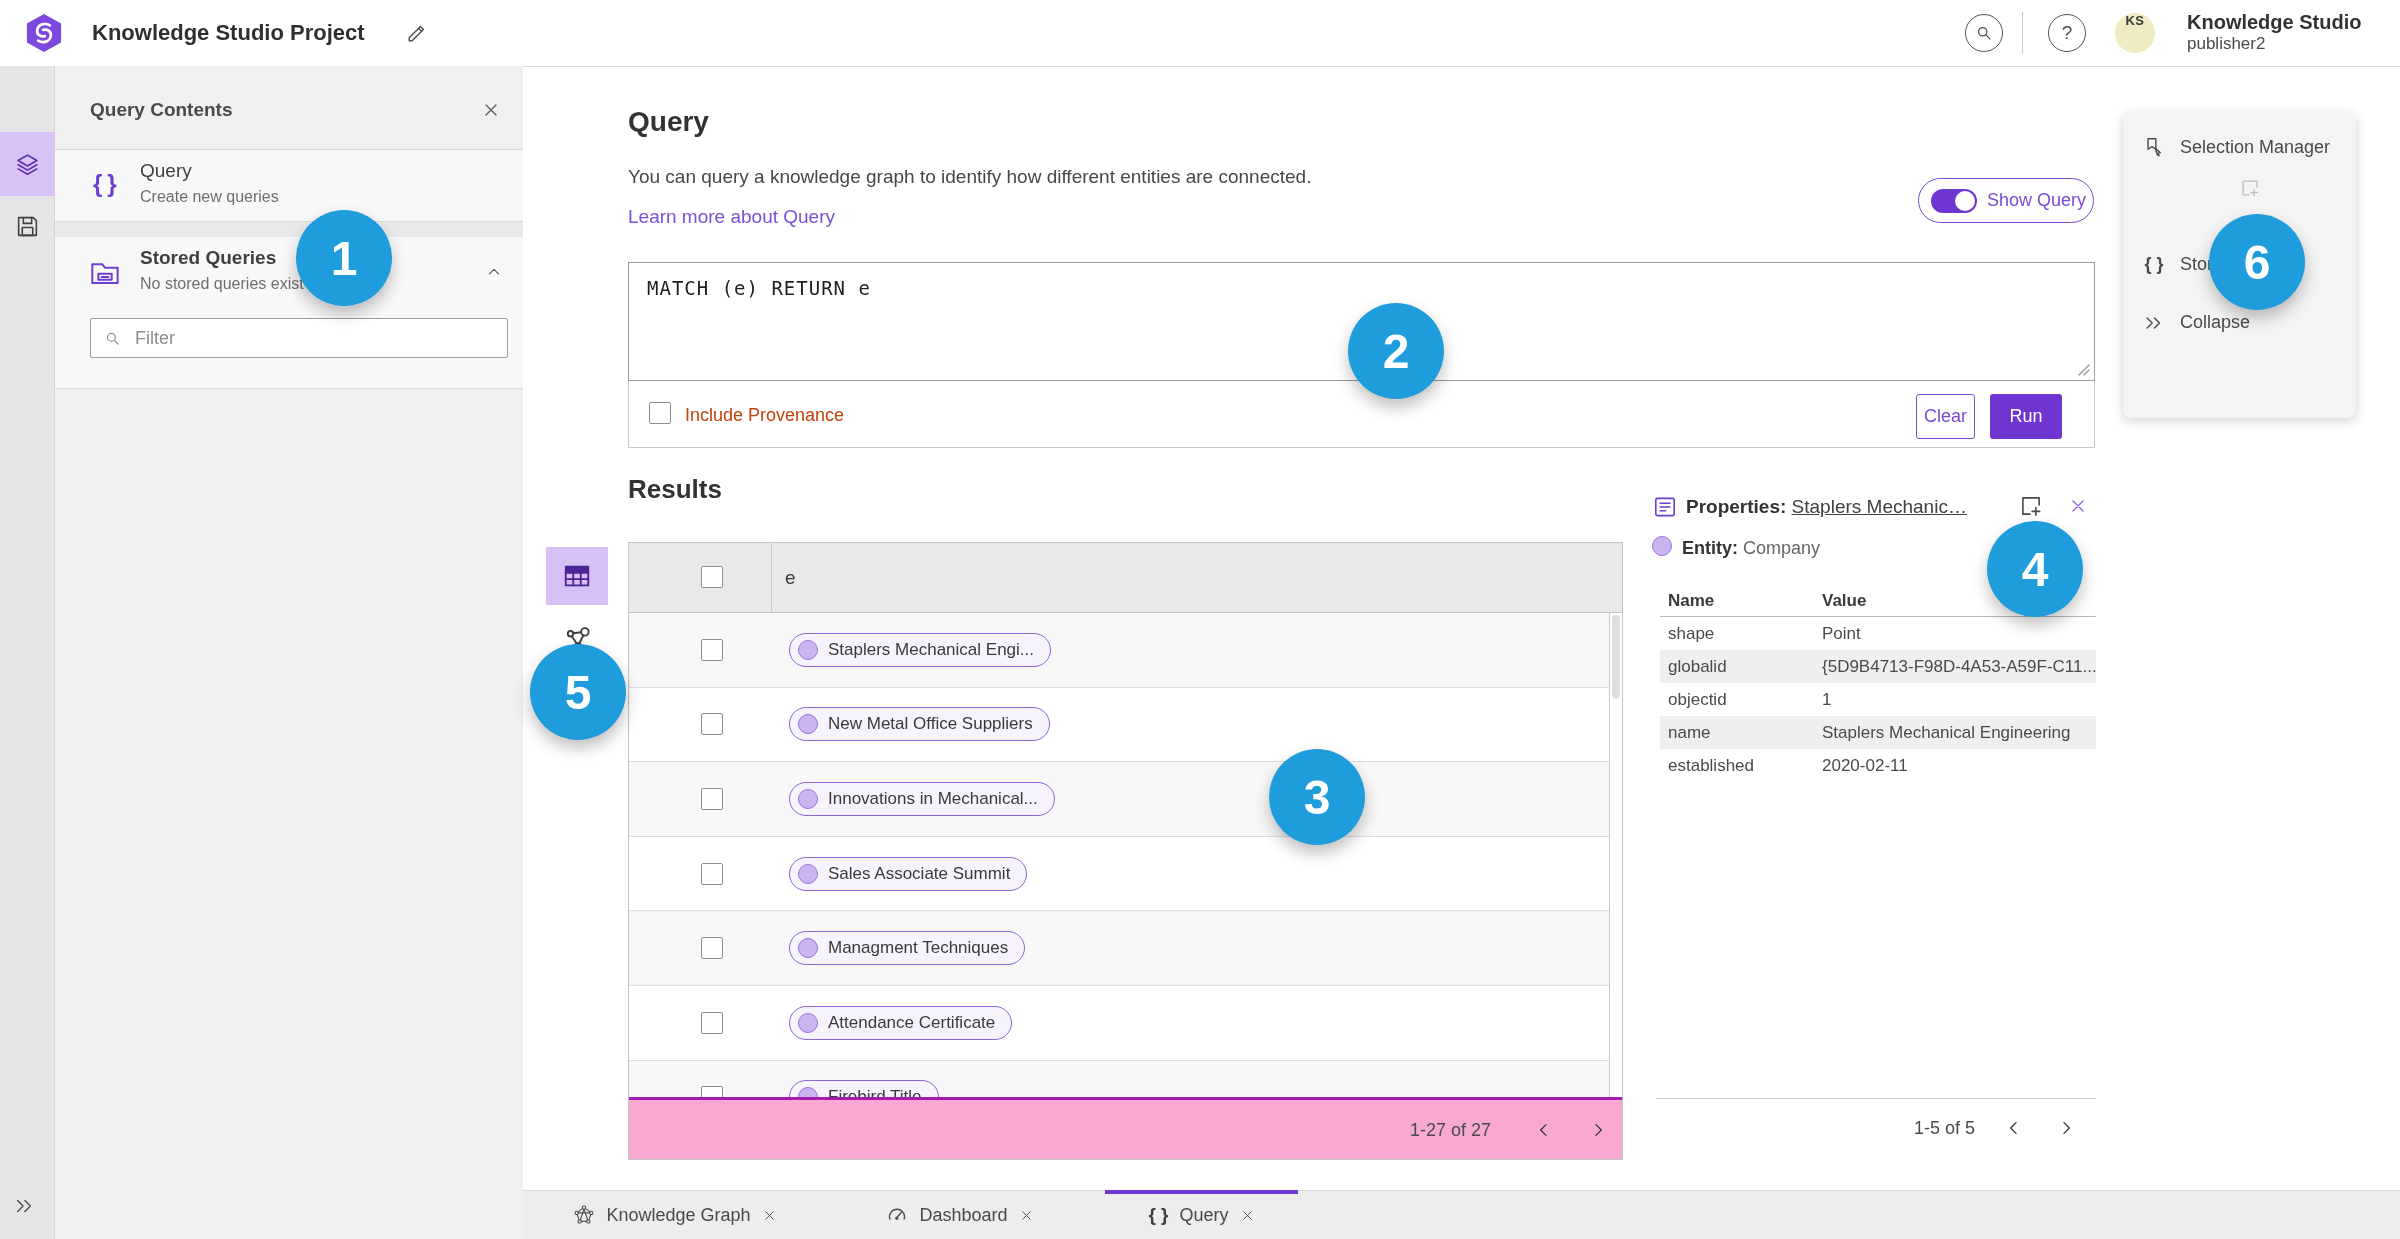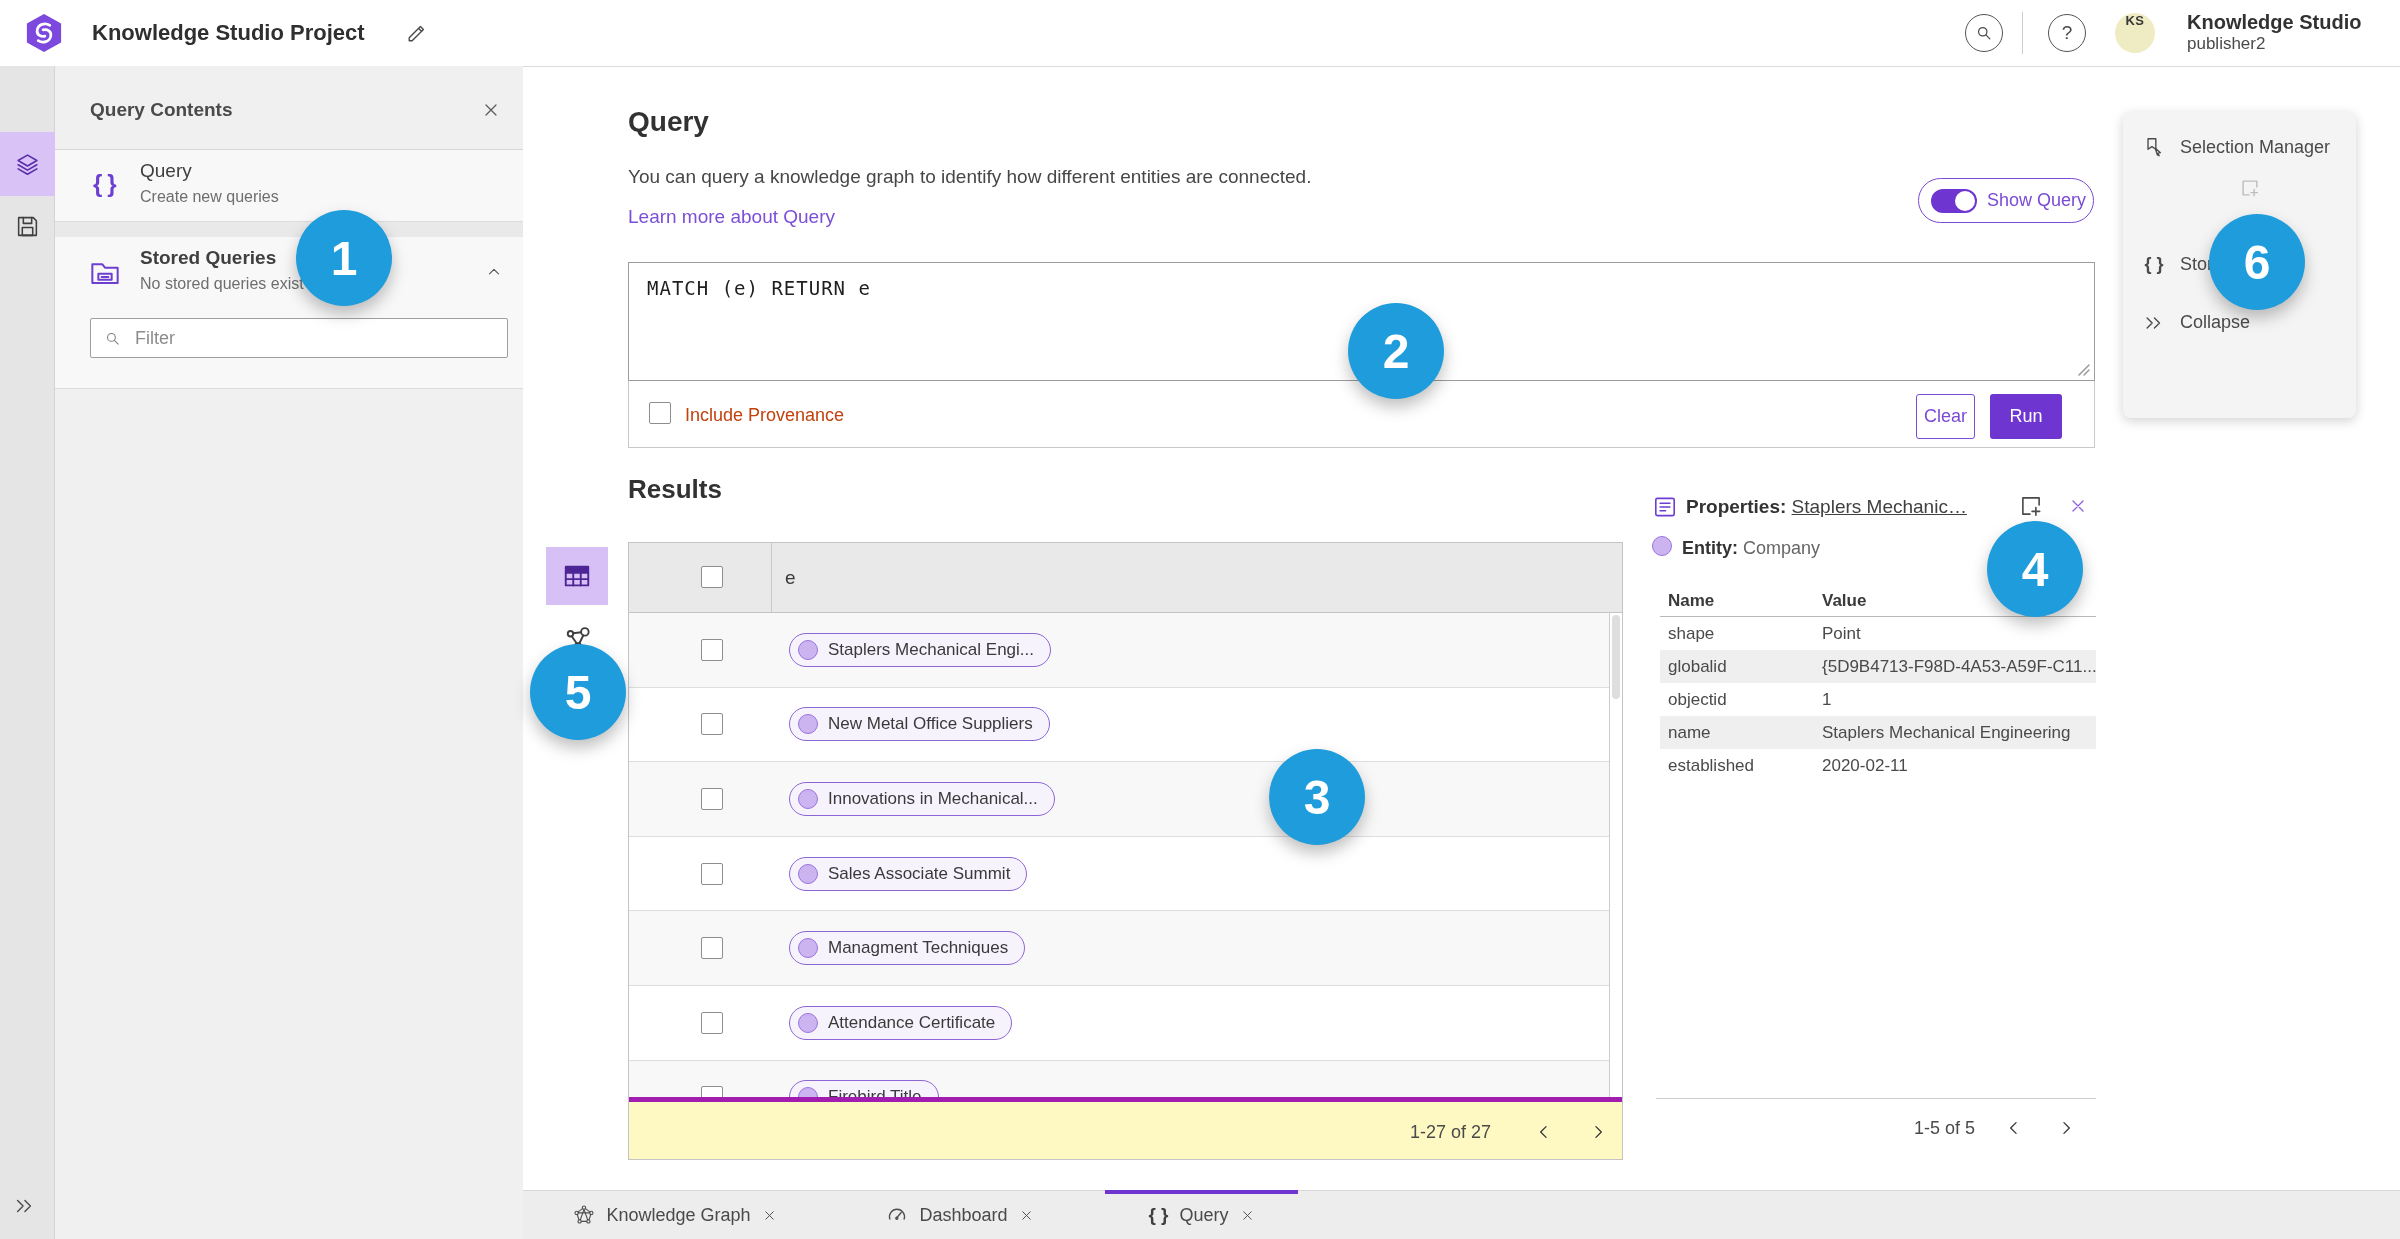--- a/index.html
+++ b/index.html
@@ -80,21 +80,21 @@
   #rt-body{position:absolute;left:0;top:70px;width:100%;height:485px;overflow:hidden;}
   .rrow{position:relative;height:74.6px;border-bottom:1px solid #dedede;box-sizing:border-box;display:flex;align-items:center;}
   .rrow.odd{background:#f8f8f8;}
   .rrow.even{background:#ffffff;}
   .rrow .checkbox{position:absolute;left:72px;}
   .pill{position:absolute;left:160px;height:34px;border:1.5px solid #8d66d6;border-radius:17px;background:#f7f3fd;display:inline-flex;align-items:center;gap:10px;padding:0 16px 0 8px;box-sizing:border-box;}
   .dot{width:20px;height:20px;border-radius:50%;background:#cbb4f0;border:1.5px solid #9a74dd;box-sizing:border-box;flex:none;}
   .pill-label{font-size:17px;color:#3a3a3a;white-space:nowrap;}
   #rt-scrollbar{position:absolute;right:0;top:70px;width:13px;height:485px;background:#fff;border-left:1px solid #ccc;box-sizing:border-box;}
   #rt-thumb{position:absolute;left:2px;top:2px;width:8px;height:84px;background:#dedede;border-radius:4px;}
-  #rt-footer{position:absolute;left:0;bottom:0;width:100%;height:62px;border-top:5px solid #a21caf;background:#fef9c3;box-sizing:border-box;}
+  #rt-footer{position:absolute;left:0;bottom:0;width:100%;height:62px;border-top:3px solid #a21caf;background:#f9a8d4;box-sizing:border-box;}
   .pag-label{font-size:18px;color:#4a4a4a;}
   .pag-chev{width:20px;height:20px;color:#333;}
   #rt-pag-label{position:absolute;right:131px;top:20px;}
   #rt-prev{position:absolute;right:68px;top:20px;}
   #rt-next{position:absolute;right:14px;top:20px;}
 
   
   #props{left:1656px;top:480px;width:440px;height:680px;}
   #props-icon{position:absolute;left:-4px;top:14px;width:26px;height:26px;color:#6d3fd0;}
   #props-title{position:absolute;left:30px;top:16px;font-size:19px;font-weight:700;color:#333;white-space:nowrap;}

